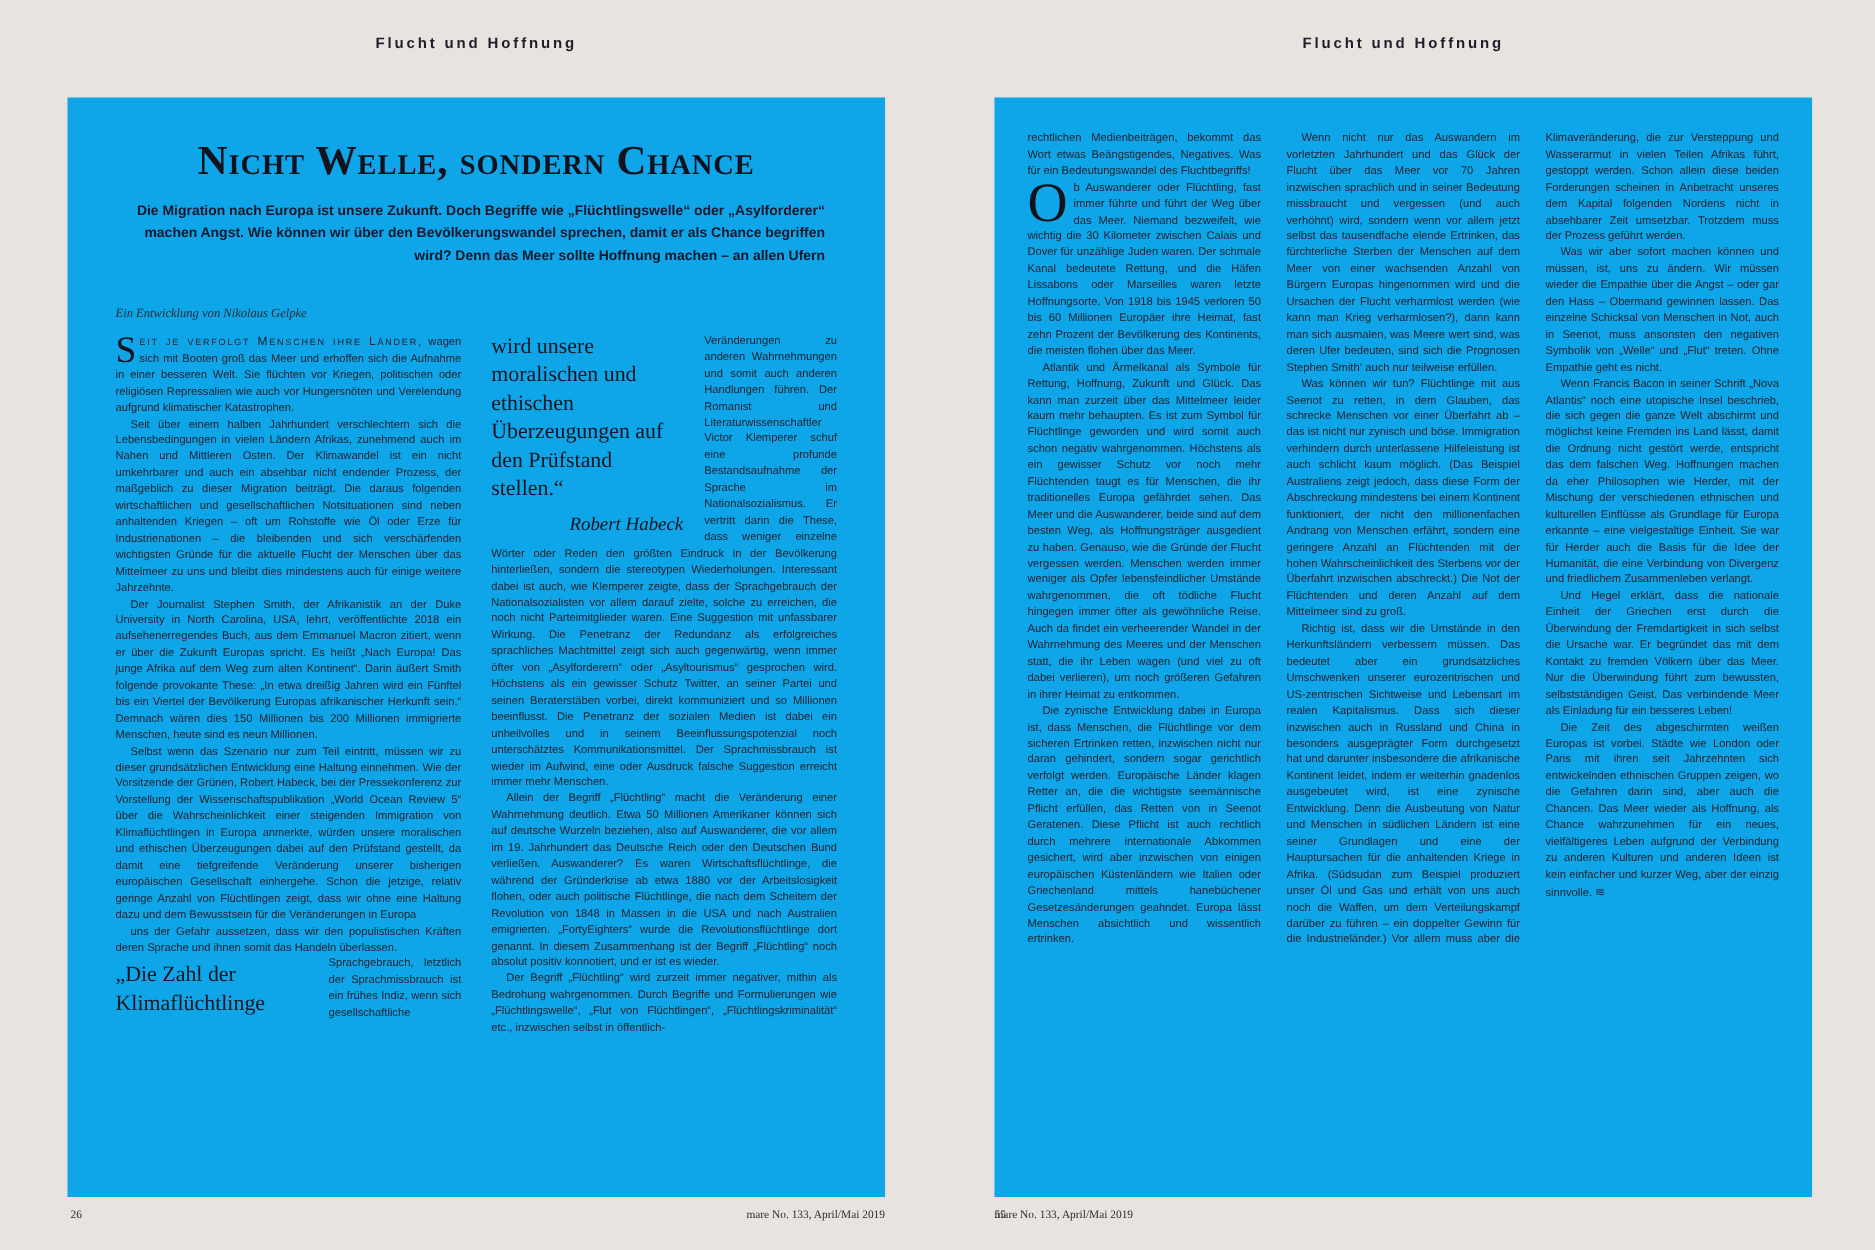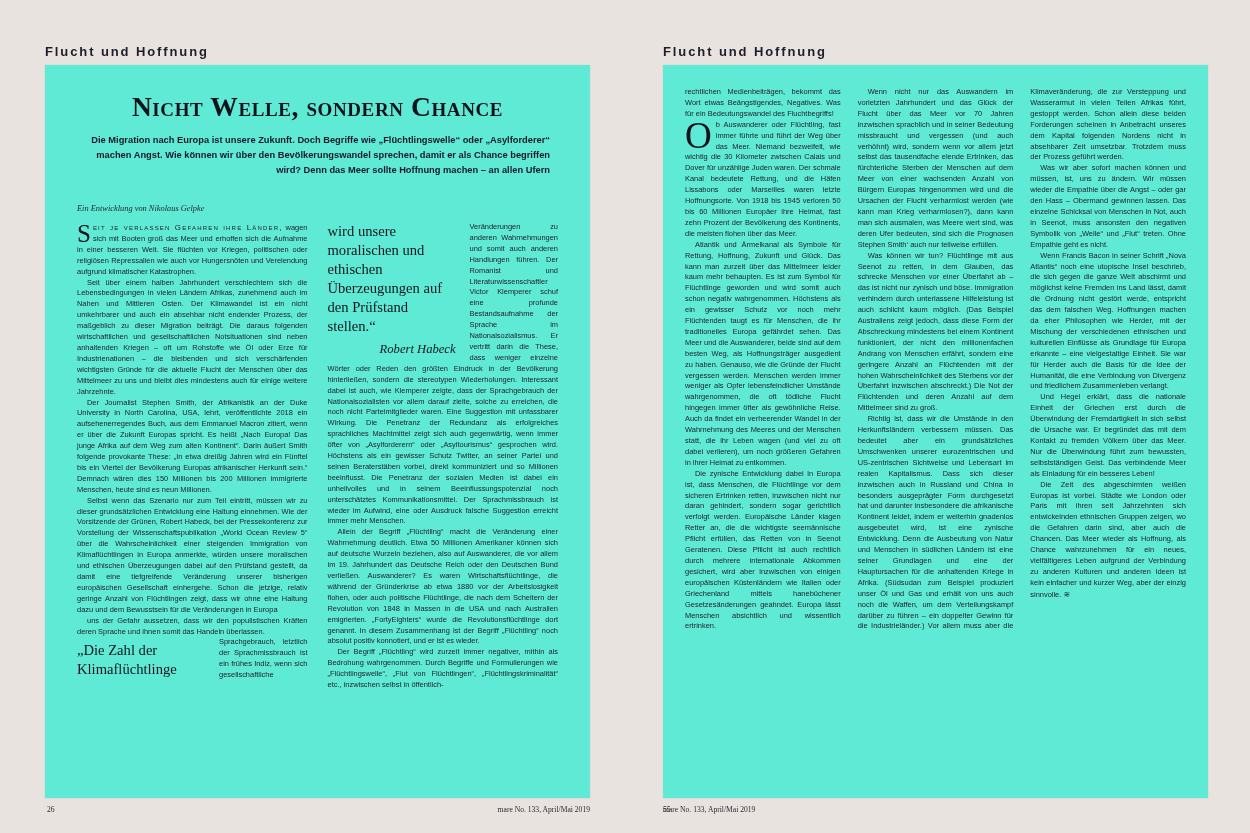--- a/index.html
+++ b/index.html
@@ -8,35 +8,34 @@
     background:#e9e3e0;
     font-family:"Liberation Serif", serif;
     overflow:hidden;
   }
   .spread{position:relative;width:1250px;height:833px;}
 
   
   .runhead{
     position:absolute;top:24px;
     font-family:"Liberation Sans", sans-serif;
-    font-size:13px;font-weight:bold;
+    font-size:10px;font-weight:bold;
     letter-spacing:1.9px;
     color:#1d1d2b;
-    text-align:left;
+    text-align:center;
     white-space:nowrap;
-    margin-top:20px;
   }
   .runhead.left{left:45px;width:545px;}
   .runhead.right{left:663px;width:545px;}
 
   
   .page{
     position:absolute;top:65px;
     width:545px;height:733px;
-    background:#5eead4;
+    background:#0ea5e9;
     box-shadow:0 0 2px rgba(0,0,0,0.10);
   }
   .page.left{left:45px;}
   .page.right{left:663px;}
 
   
   .footline{
     position:absolute;top:805px;
     font-family:"Liberation Serif", serif;
     font-size:7.6px;color:#2b2b33;
@@ -159,21 +158,21 @@
     <div class="lp-inner">
 
       <h1 class="headline">Nicht Welle, sondern Chance</h1>
 
       <div class="standfirst">Die Migration nach Europa ist unsere Zukunft. Doch Begriffe wie „Flüchtlingswelle“ oder „Asylforderer“ machen Angst. Wie können wir über den Bevölkerungswandel sprechen, damit er als Chance begriffen wird? Denn das Meer sollte Hoffnung machen – an allen Ufern</div>
 
       <div class="byline">Ein Entwicklung von Nikolaus Gelpke</div>
 
       <div class="cols2">
 
-        <p class="noind"><span class="initial-s">S</span><span class="opener">eit je verlassen Gefahren ihre Länder,</span> <span>wagen sich mit Booten groß das Meer und erhoffen sich die Aufnahme in einer besseren Welt. Sie flüchten vor Kriegen, politischen oder religiösen Repressalien wie auch vor Hungersnöten und Verelendung aufgrund klimatischer Katastrophen.</span></p>
+        <p class="noind"><span class="initial-s">S</span><span class="opener">eit je verfolgt Menschen ihre Länder,</span> <span>wagen sich mit Booten groß das Meer und erhoffen sich die Aufnahme in einer besseren Welt. Sie flüchten vor Kriegen, politischen oder religiösen Repressalien wie auch vor Hungersnöten und Verelendung aufgrund klimatischer Katastrophen.</span></p>
 
         <p>Seit über einem halben Jahrhundert verschlechtern sich die Lebensbedingungen in vielen Ländern Afrikas, zunehmend auch im Nahen und Mittleren Osten. Der Klimawandel ist ein nicht umkehrbarer und auch ein absehbar nicht endender Prozess, der maßgeblich zu dieser Migration beiträgt. Die daraus folgenden wirtschaftlichen und gesellschaftlichen Notsituationen sind neben anhaltenden Kriegen – oft um Rohstoffe wie Öl oder Erze für Industrienationen – die bleibenden und sich verschärfenden wichtigsten Gründe für die aktuelle Flucht der Menschen über das Mittelmeer zu uns und bleibt dies mindestens auch für einige weitere Jahrzehnte.</p>
         <p>Der Journalist Stephen Smith, der Afrikanistik an der Duke University in North Carolina, USA, lehrt, veröffentlichte 2018 ein aufsehenerregendes Buch, aus dem Emmanuel Macron zitiert, wenn er über die Zukunft Europas spricht. Es heißt „Nach Europa! Das junge Afrika auf dem Weg zum alten Kontinent“. Darin äußert Smith folgende provokante These: „In etwa dreißig Jahren wird ein Fünftel bis ein Viertel der Bevölkerung Europas afrikanischer Herkunft sein.“ Demnach wären dies 150 Millionen bis 200 Millionen immigrierte Menschen, heute sind es neun Millionen.</p>
         <p>Selbst wenn das Szenario nur zum Teil eintritt, müssen wir zu dieser grundsätzlichen Entwicklung eine Haltung einnehmen. Wie der Vorsitzende der Grünen, Robert Habeck, bei der Pressekonferenz zur Vorstellung der Wissenschaftspublikation „World Ocean Review 5“ über die Wahrscheinlichkeit einer steigenden Immigration von Klimaflüchtlingen in Europa anmerkte, würden unsere moralischen und ethischen Überzeugungen dabei auf den Prüfstand gestellt, da damit eine tiefgreifende Veränderung unserer bisherigen europäischen Gesellschaft einhergehe. Schon die jetzige, relativ geringe Anzahl von Flüchtlingen zeigt, dass wir ohne eine Haltung dazu und dem Bewusstsein für die Veränderungen in Europa</p>
         <p>uns der Gefahr aussetzen, dass wir den populistischen Kräften deren Sprache und ihnen somit das Handeln überlassen.</p>
 
         <p class="noind">
           <span class="pullquote">
             <span>„Die Zahl der Klimaflüchtlinge wird unsere moralischen und ethischen Überzeugungen auf den Prüfstand stellen.“</span>
             <span class="attrib">Robert Habeck</span>

